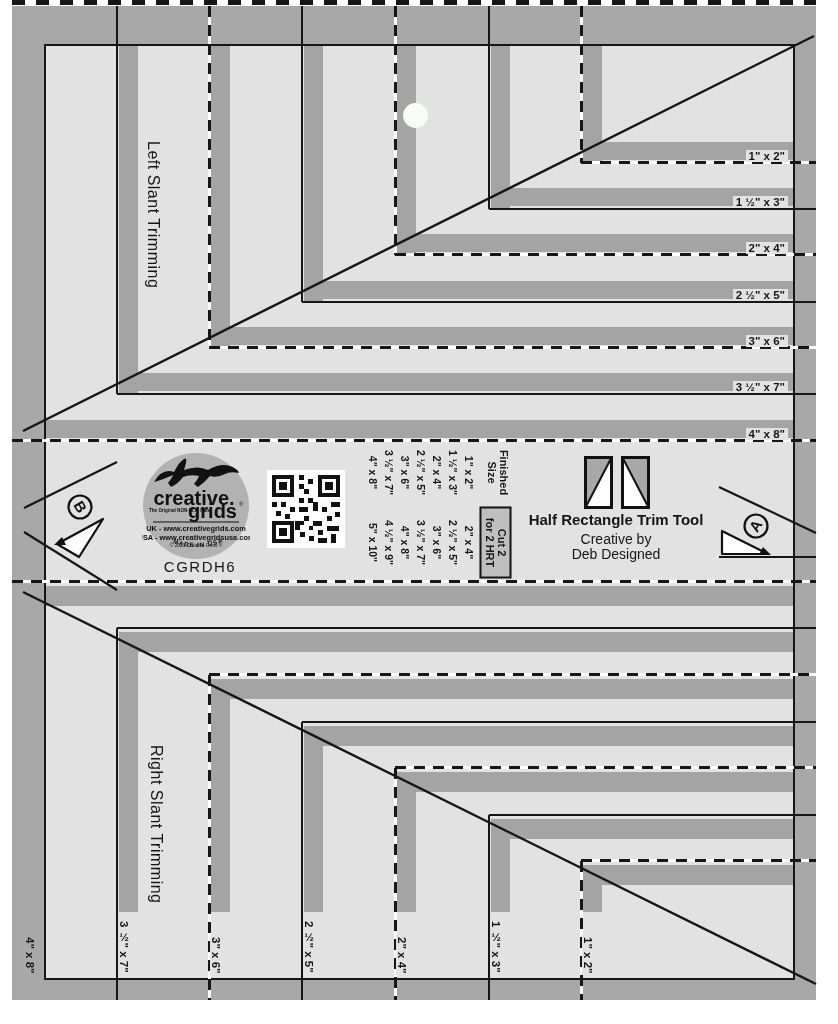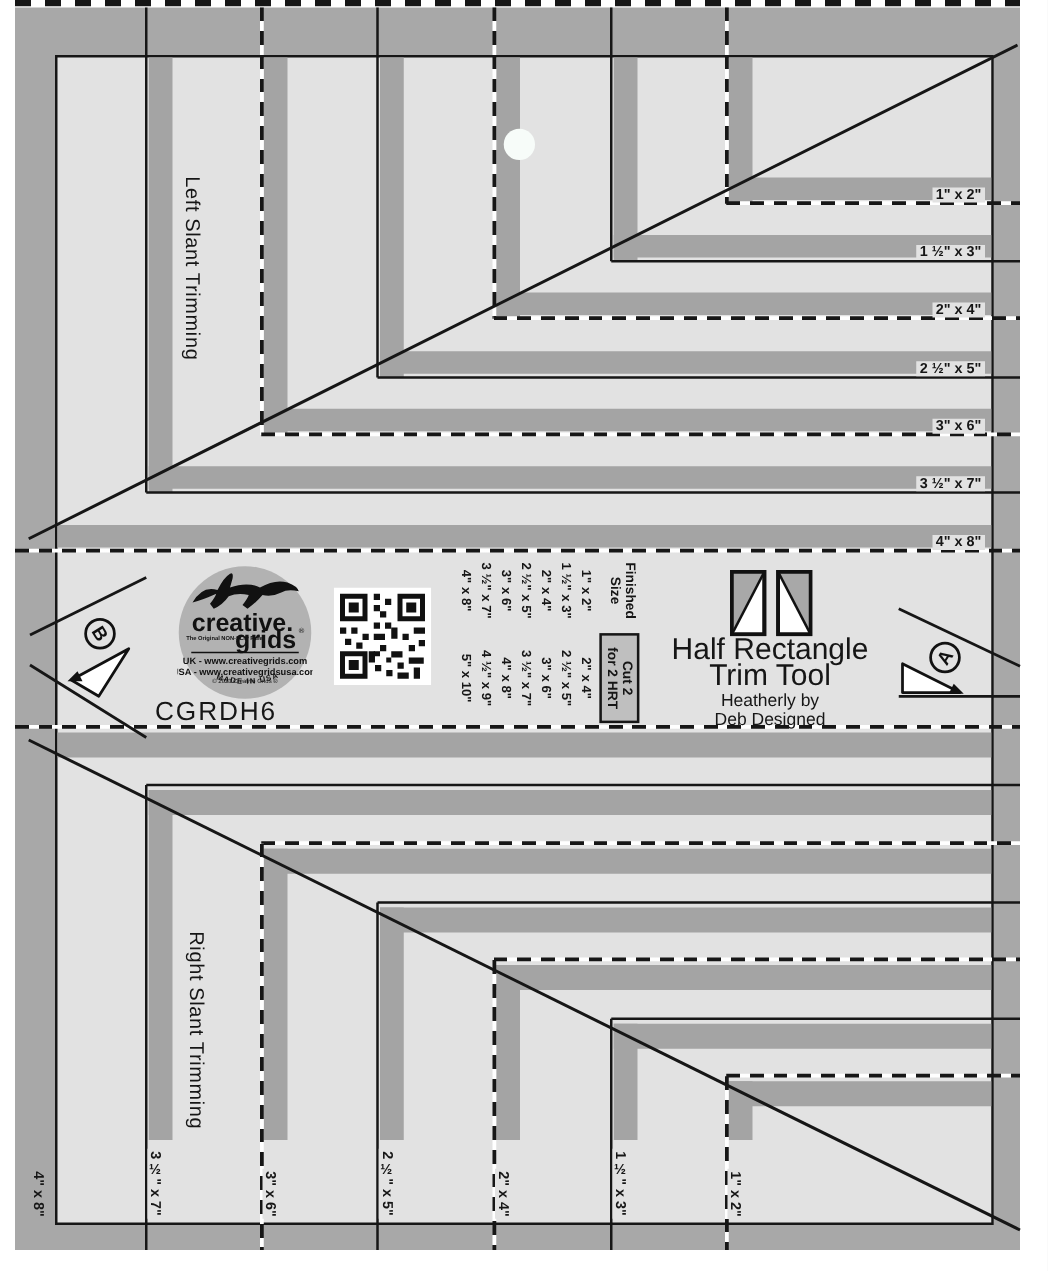--- a/index.html
+++ b/index.html
@@ -20,35 +20,35 @@
   .sizelabel{position:absolute;right:50px;height:12px;line-height:12px;
          font-size:11.5px;font-weight:bold;background:#e2e2e2;padding:0 3px;white-space:nowrap;}
   .vlabelbox{position:absolute;width:17px;height:60px;top:915px;}
   .vlabelbox span{position:absolute;bottom:0;left:0;writing-mode:vertical-rl;
          font-size:11.5px;font-weight:bold;white-space:nowrap;background:#e2e2e2;padding:2px 0;}
   .vlabelbox.onframe span{background:#a8a8a8;}
   .slantlabel{position:absolute;writing-mode:vertical-rl;font-size:16px;color:#161616;
          letter-spacing:.5px;white-space:nowrap;}
   .hole{position:absolute;width:25px;height:25px;border-radius:50%;background:#f7fcf9;}
   
-  .model{position:absolute;left:124px;top:558px;width:108px;
-         font-size:21px;letter-spacing:1.5px;}
+  .model{position:absolute;left:146px;top:558px;width:108px;text-align:center;
+         font-size:15px;letter-spacing:1.5px;}
   .size-table{position:absolute;left:368px;top:440px;width:140px;height:147px;
          transform:rotate(90deg);display:flex;flex-direction:column;font-weight:bold;}
   .tr{display:flex;}
   .th1,.td1{width:58px;text-align:center;}
   .th2,.td2{width:82px;text-align:center;}
   .headrow{height:35px;align-items:flex-start;}
   .th1{font-size:11px;line-height:12px;padding-top:2px;}
   .cutbox{margin:0 auto;width:64px;border:2px solid #161616;background:#bfbfbf;
          font-size:11px;line-height:12px;padding:2px 2px;}
   .valrow{height:16px;}
   .td1,.td2{font-size:10.5px;line-height:16px;white-space:nowrap;}
   .titleblock{position:absolute;left:516px;top:509px;width:200px;text-align:center;}
-  .titleblock .t1{font-size:24px;font-weight:normal;line-height:21px;}
+  .titleblock .t1{font-size:15px;font-weight:bold;line-height:21px;}
   .titleblock .t2{font-size:14px;line-height:15px;margin-top:2px;}
   .titleblock .t3{font-size:14px;line-height:15px;}
   svg text{font-family:"Liberation Sans",sans-serif;fill:#111111;}
   .overlay{position:absolute;left:0;top:0;pointer-events:none;}
 </style>
 </head>
 <body>
 
 <div id="stage">
 
@@ -263,21 +263,21 @@
     <g>
       <rect x="38.5" y="1.5" width="26" height="50" fill="#ffffff" stroke="#111111" stroke-width="3"></rect>
       <polygon points="38.5,1.5 64.5,1.5 64.5,51.5" fill="#a8a8a8"></polygon>
       <rect x="38.5" y="1.5" width="26" height="50" fill="none" stroke="#111111" stroke-width="3"></rect>
       <line x1="38.5" y1="1.5" x2="64.5" y2="51.5" stroke="#111111" stroke-width="2"></line>
     </g>
   </svg>
 
   <div class="titleblock">
     <div class="t1">Half Rectangle Trim Tool</div>
-    <div class="t2">Heatherly by</div>
+    <div class="t2">Creative by</div>
     <div class="t3">Deb Designed</div>
   </div>
 
   <svg class="overlay" width="838" height="1024" viewBox="0 0 838 1024">
     <line x1="814" y1="36" x2="23" y2="431" stroke="#161616" stroke-width="2.4"></line>
     <line x1="23" y1="592" x2="816" y2="984" stroke="#161616" stroke-width="2.4"></line>
 
     <g>
       <line x1="117" y1="462" x2="24" y2="508" stroke="#161616" stroke-width="2.2"></line>
       <line x1="24" y1="532" x2="117" y2="590" stroke="#161616" stroke-width="2.2"></line>

